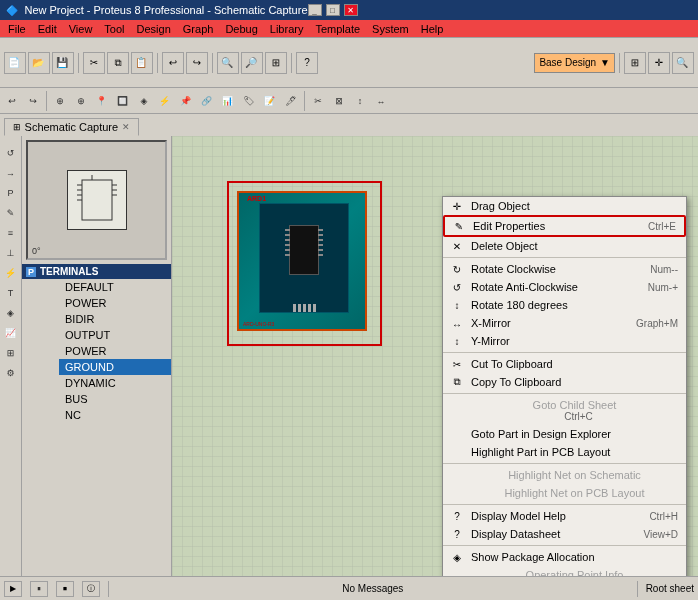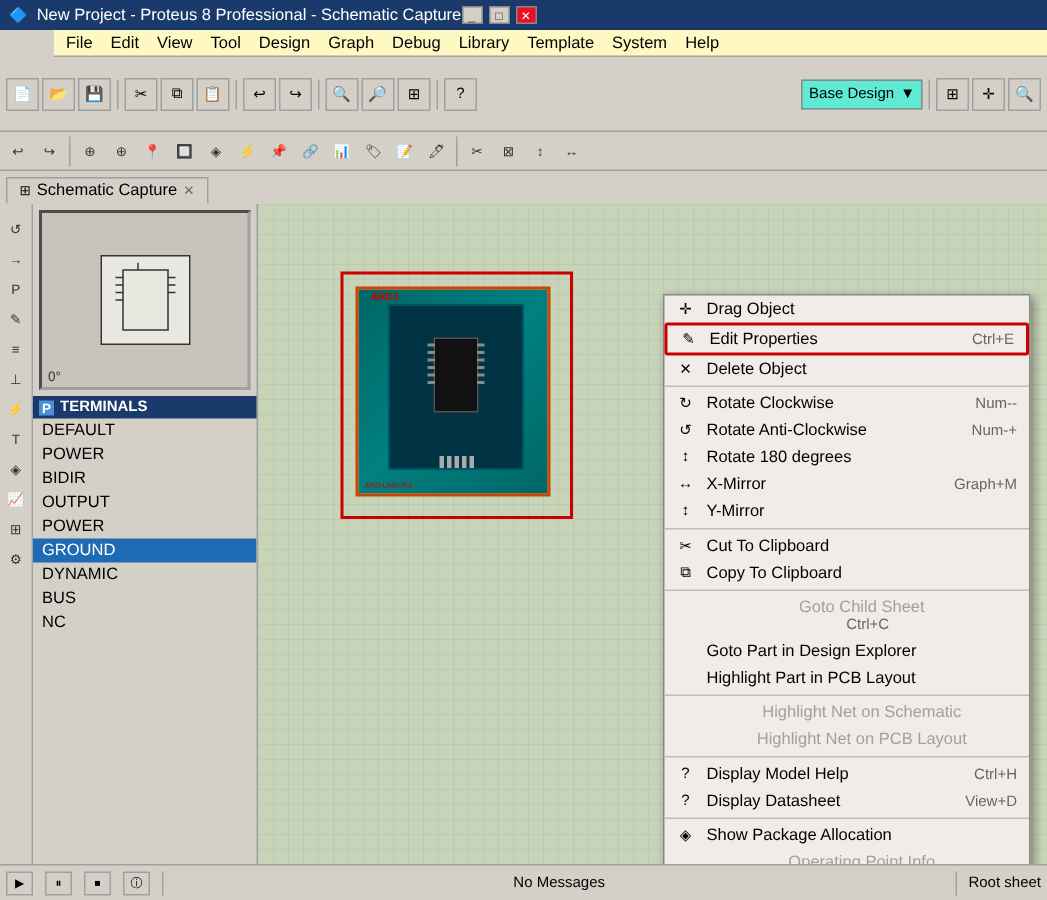--- a/index.html
+++ b/index.html
@@ -4,28 +4,28 @@
   <style>
     * { margin: 0; padding: 0; box-sizing: border-box; }
     body { width: 698px; height: 600px; overflow: hidden; font-family: 'Segoe UI', Arial, sans-serif; font-size: 11px; background: #d4d0c8; }
 
     
     #title-bar { background: #1a3a6b; color: white; height: 20px; display: flex; align-items: center; padding: 0 6px; font-size: 11px; }
     #title-bar .win-btns { display: flex; gap: 4px; }
     #title-bar .win-btn { width: 14px; height: 12px; background: #d4d0c8; border: 1px solid #888; font-size: 8px; display: flex; align-items: center; justify-content: center; cursor: pointer; color: #333; }
 
     
-    #menu-bar { background: #fef9c3; height: 18px; display: flex; align-items: center; padding: 0 2px; border-bottom: 1px solid #a0a0a0; margin-left: 36px; }
+    #menu-bar { background: #ef4444; height: 18px; display: flex; align-items: center; padding: 0 2px; border-bottom: 1px solid #a0a0a0; }
     .menu-item { padding: 1px 6px; font-size: 11px; color: #000; cursor: pointer; }
 
     
     #toolbar-area { background: #d4d0c8; border-bottom: 1px solid #a0a0a0; padding: 2px; display: flex; align-items: center; gap: 2px; flex-wrap: wrap; min-height: 50px; }
     .toolbar-btn { width: 22px; height: 22px; background: #d4d0c8; border: 1px solid #a0a0a0; display: flex; align-items: center; justify-content: center; cursor: pointer; font-size: 10px; }
     .toolbar-separator { width: 1px; height: 20px; background: #a0a0a0; margin: 0 2px; }
-    .toolbar-dropdown { height: 20px; background: #5eead4; border: 1px solid #888; padding: 0 4px; font-size: 10px; display: flex; align-items: center; gap: 4px; }
+    .toolbar-dropdown { height: 20px; background: #fdba74; border: 1px solid #888; padding: 0 4px; font-size: 10px; display: flex; align-items: center; gap: 4px; }
 
     
     #tab-strip { background: #d4d0c8; height: 22px; display: flex; align-items: flex-end; padding-left: 4px; }
     .tab { background: #c0bdb5; border: 1px solid #a0a0a0; border-bottom: none; padding: 2px 8px; font-size: 11px; cursor: pointer; display: flex; align-items: center; gap: 4px; height: 18px; }
     .tab.active { background: #d4d0c8; border-bottom: 1px solid #d4d0c8; }
     .tab-close { font-size: 9px; color: #666; cursor: pointer; }
 
     
     #main-area { display: flex; height: calc(600px - 20px - 18px - 50px - 22px - 24px); }
 
@@ -33,21 +33,21 @@
     #left-toolbar { width: 22px; background: #d4d0c8; border-right: 1px solid #a0a0a0; display: flex; flex-direction: column; align-items: center; padding: 4px 0; gap: 2px; }
     .lt-btn { width: 18px; height: 18px; background: #d4d0c8; border: 1px solid transparent; display: flex; align-items: center; justify-content: center; cursor: pointer; font-size: 9px; color: #333; }
 
     
     #sidebar { width: 150px; background: #d4d0c8; border-right: 1px solid #a0a0a0; display: flex; flex-direction: column; }
     #preview-area { height: 120px; background: #c8c4bc; border: 2px inset #a0a0a0; margin: 4px; display: flex; align-items: center; justify-content: center; position: relative; }
     #preview-inner { width: 60px; height: 60px; border: 1px solid #333; background: #e8e8e0; display: flex; align-items: center; justify-content: center; }
     #angle-display { position: absolute; bottom: 2px; left: 4px; font-size: 9px; color: #333; }
 
     #terminals-header { background: #1a3a6b; color: white; font-size: 10px; font-weight: bold; padding: 2px 4px; display: flex; align-items: center; gap: 4px; }
-    #terminals-list { flex: 1; overflow-y: auto; }
+    #terminals-list { flex: 1; overflow-y: auto; margin-left: 37px; }
     .terminal-item { padding: 2px 6px; font-size: 11px; cursor: pointer; }
     .terminal-item.selected { background: #1e6ab3; color: white; }
 
     
     #canvas-area { flex: 1; background: #c8d4b8; position: relative; overflow: hidden; }
     .grid-bg { position: absolute; top: 0; left: 0; right: 0; bottom: 0; background-image: linear-gradient(rgba(180,190,170,0.5) 1px, transparent 1px), linear-gradient(90deg, rgba(180,190,170,0.5) 1px, transparent 1px); background-size: 10px 10px; }
     .arduino-board { position: absolute; top: 55px; left: 65px; width: 130px; height: 140px; background: linear-gradient(135deg, #006666 0%, #008080 50%, #006666 100%); border: 2px solid #cc4400; display: flex; align-items: center; justify-content: center; }
     .arduino-inner { width: 80px; height: 100px; background: #003344; border: 1px solid #004455; position: relative; display: flex; flex-direction: column; align-items: center; justify-content: center; gap: 4px; }
     .label-ard { position: absolute; top: -14px; font-size: 7px; color: #cc0000; font-weight: bold; }
     .red-outline { position: absolute; top: 45px; left: 55px; width: 155px; height: 165px; border: 2px solid #cc0000; background: transparent; }

